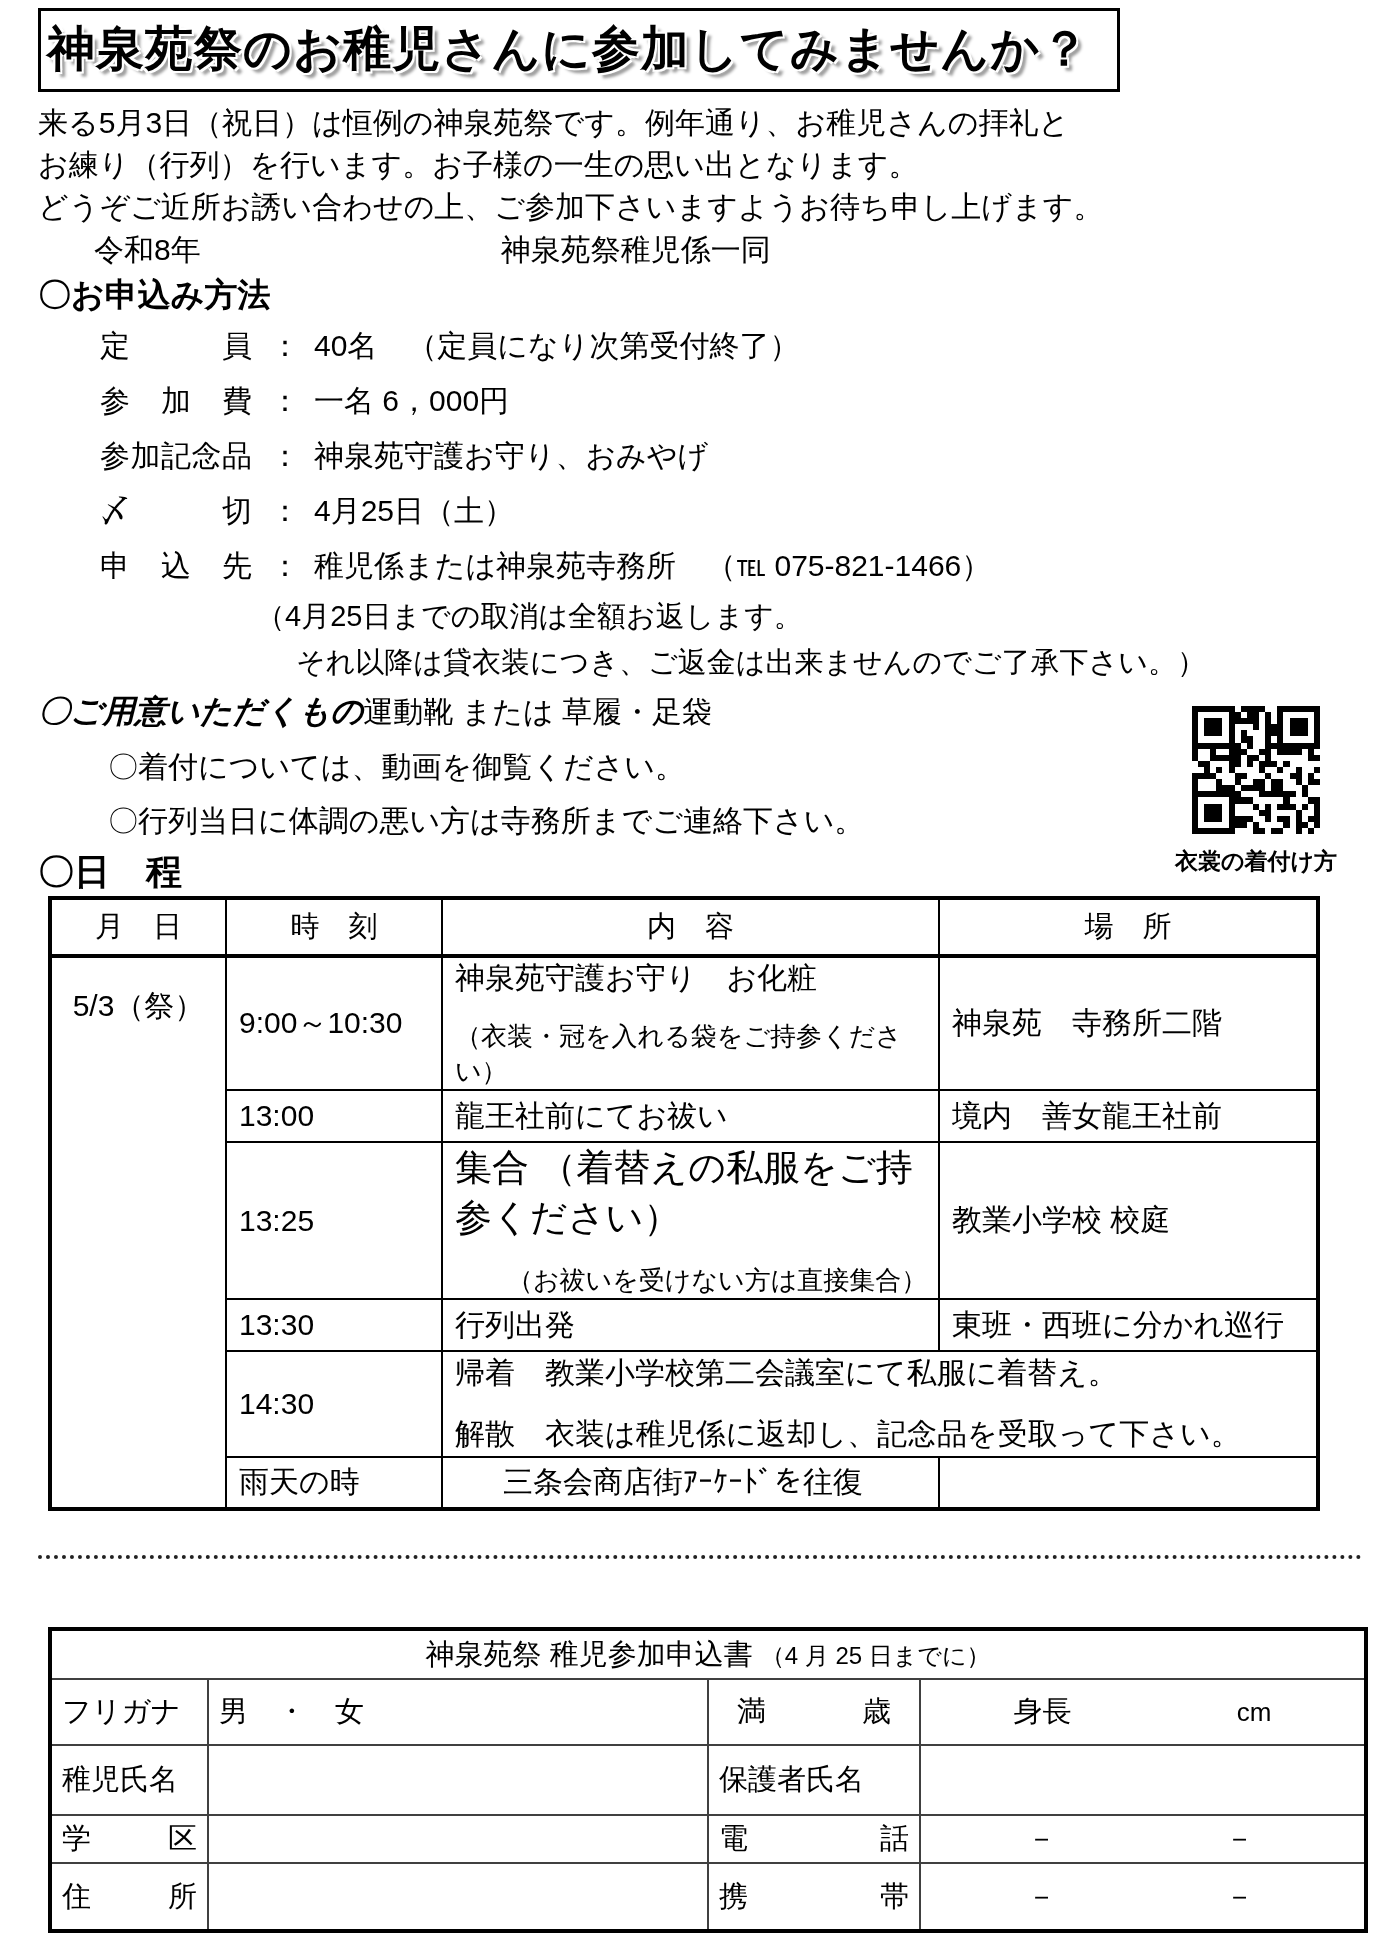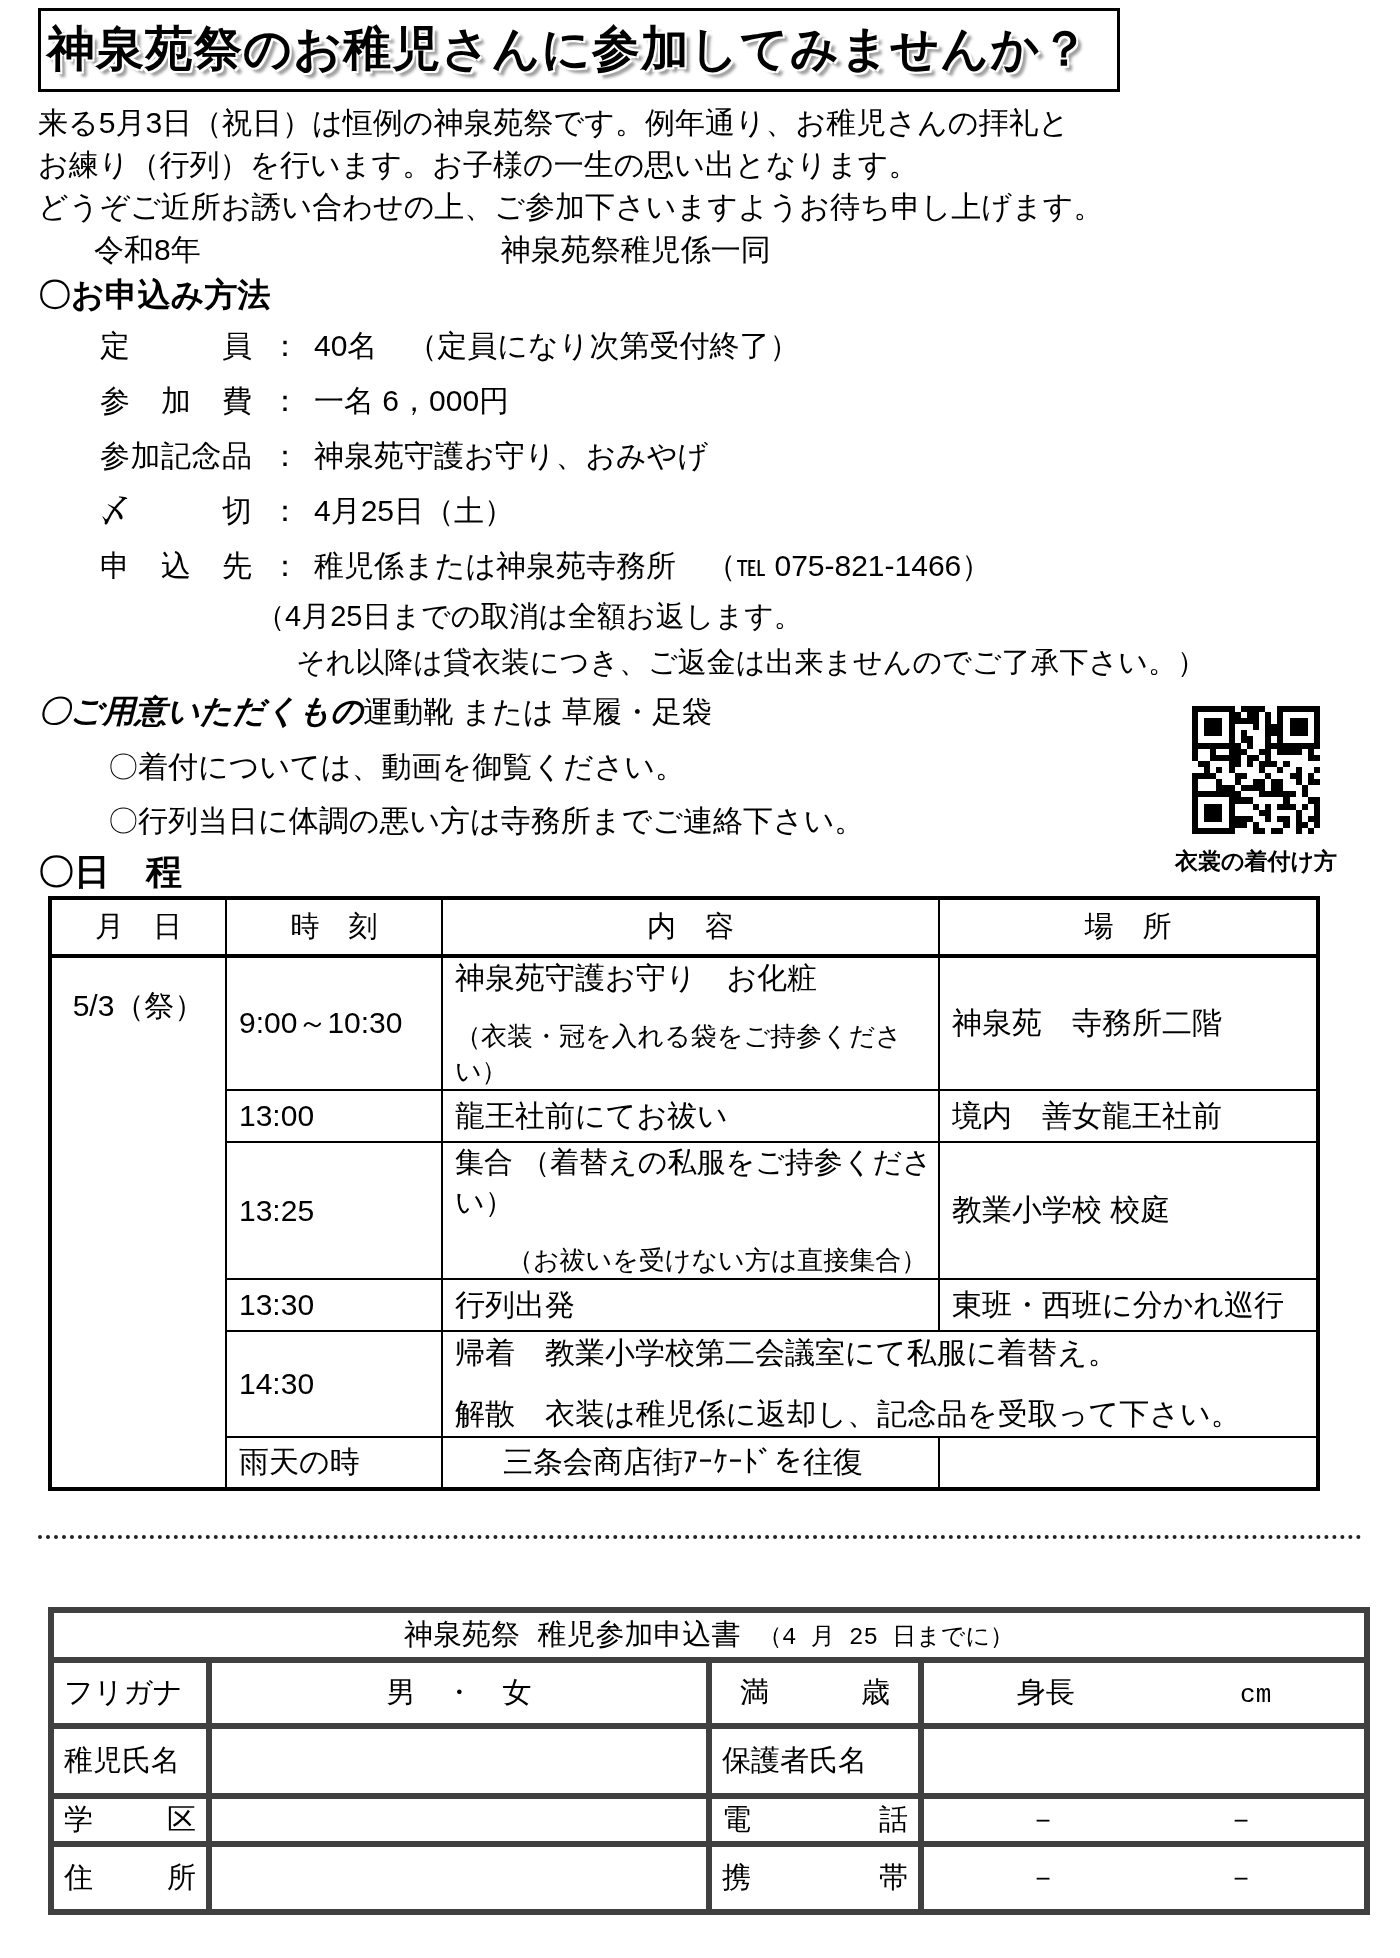--- a/index.html
+++ b/index.html
@@ -61,26 +61,26 @@
   .cl2{font-size:26px;}
   .ind60{margin-left:52px;}
   .ind55{margin-left:48px;}
   .gap-top{margin-top:20px;}
   .r-tall1{height:110px;} .r-short{height:52px;} .r-tall2{height:106px;} .r-rain{height:52px;}
   td.twolines{padding-top:14px;padding-bottom:12px;vertical-align:top;}
   
   .dotted{border:0;border-top:4px dotted #222;width:1324px;margin:44px 0 0 0;}
   
   table.appform{border-collapse:collapse;border:4px solid #000;width:1316px;margin:68px 0 0 10px;table-layout:fixed;}
-  table.appform td{border:6px solid #404040;font-size:29px;padding:0 10px;vertical-align:middle;box-sizing:border-box;font-family:Liberation Mono, monospace;}
+  table.appform td{border:2px solid #404040;font-size:29px;padding:0 10px;vertical-align:middle;box-sizing:border-box;}
   .fc1{width:158px;}.fc2{width:500px;}.fc3{width:212px;}.fc4{width:446px;}
   td.ftitle{text-align:center;font-size:30px;height:50px;border-bottom:3px solid #000;}
   td.ftitle .small{font-size:24px;}
   .r-furi{height:66px;}.r-name{height:70px;}.r-gaku{height:48px;}.r-jyu{height:68px;}
-  .gender-cell{text-align:center;padding-right:22px;margin-left:48px;}
+  .gender-cell{text-align:left;padding-right:22px;margin-left:48px;}
   .jlab{display:flex;justify-content:space-between;padding:0 18px;}
   .hcell{display:flex;justify-content:space-around;align-items:baseline;}
   .hcell .unit{font-size:26px;}
   .dash-cell{text-align:center;letter-spacing:4px;}
   .lbl-c{text-align:left;padding-left:14px;}
   .lbl-j{display:inline-block;width:100%;text-align:justify;text-align-last:justify;box-sizing:border-box;}
 </style>
 </head>
 <body>
 
@@ -403,21 +403,21 @@
       <td class="twolines">神泉苑　寺務所二階</td>
     </tr>
     <tr class="r-short">
       <td>13:00</td>
       <td>龍王社前にてお祓い</td>
       <td>境内　善女龍王社前</td>
     </tr>
     <tr class="r-tall2">
       <td class="twolines">13:25</td>
       <td class="twolines">
-        <div style="font-size:29px">集合 （着替えの私服をご持参ください）</div>
+        <div style="font-size:37px">集合 （着替えの私服をご持参ください）</div>
         <div class="cl2 ind60 gap-top">（お祓いを受けない方は直接集合）</div>
       </td>
       <td class="twolines">教業小学校 校庭</td>
     </tr>
     <tr class="r-short">
       <td>13:30</td>
       <td>行列出発</td>
       <td>東班・西班に分かれ巡行</td>
     </tr>
     <tr class="r-tall2">

